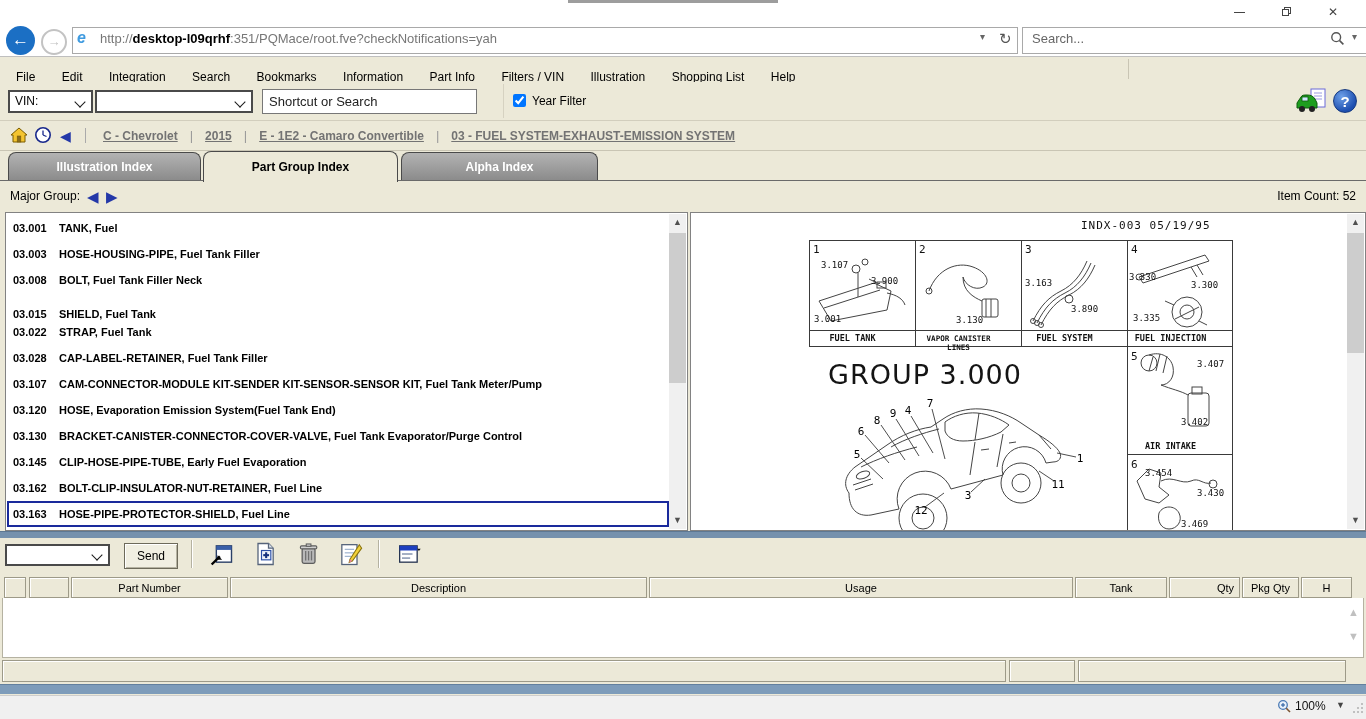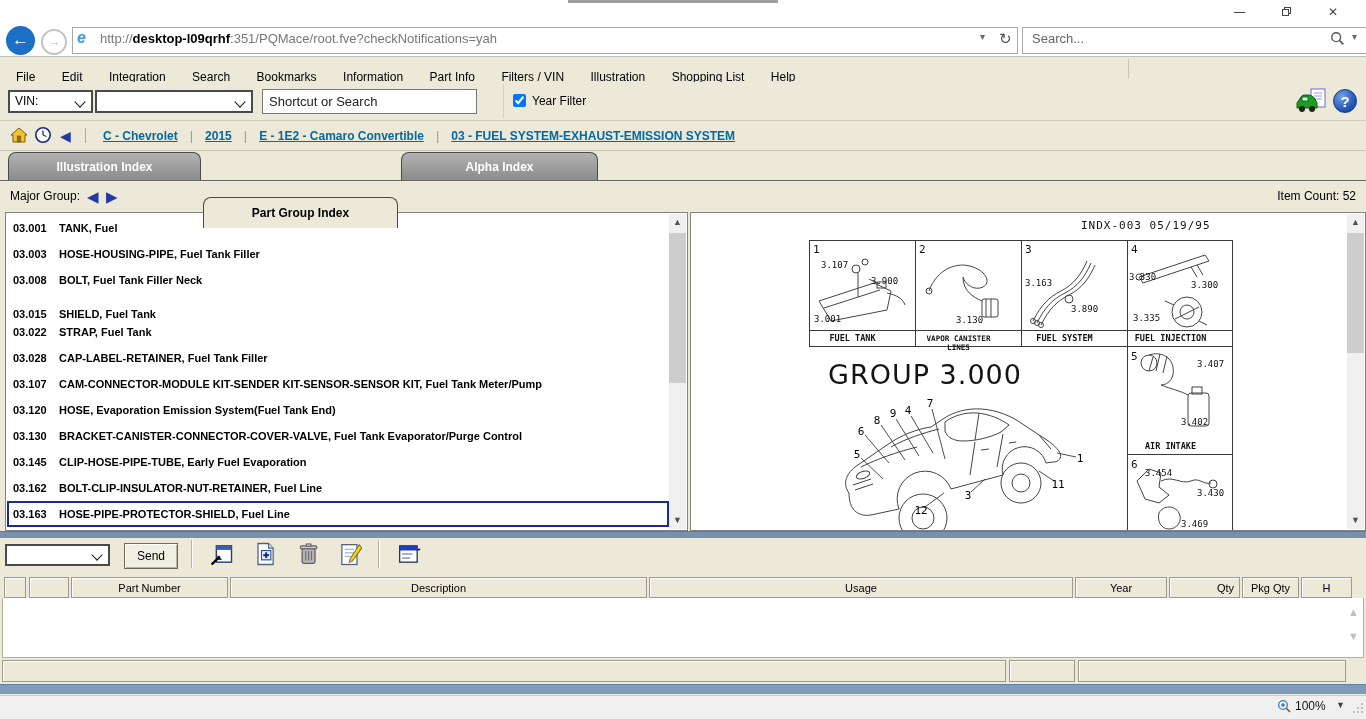--- a/index.html
+++ b/index.html
@@ -37,28 +37,28 @@
   #shortcut{left:262px;top:89px;width:215px;height:25px;border:1px solid #777;box-sizing:border-box;
             font-family:"Liberation Sans",sans-serif;font-size:13px;color:#222;padding:0 6px;background:#fff;}
   #vindiv{left:503px;top:84px;width:1px;height:34px;background:#d6d2c1;}
   #yearchk{left:513px;top:94px;width:13px;height:13px;margin:0;}
   #yearlbl{left:532px;top:94px;font-size:12px;}
   #helpbtn{left:1333px;top:89px;width:24px;height:24px;border-radius:50%;
            background:radial-gradient(circle at 35% 30%,#6ea0e8,#1d4fb0 70%);color:#fff;font-weight:bold;
            text-align:center;line-height:24px;font-size:15px;border:1px solid #163a80;box-sizing:border-box;}
   
   #crumbbar{left:0;top:121px;width:1366px;height:30px;background:#ece9d8;border-bottom:1px solid #c9c5b4;box-sizing:border-box;}
-  .crumb-link{font-size:12px;font-weight:bold;color:#0369a1;text-decoration:underline;cursor:pointer;}
+  .crumb-link{font-size:12px;font-weight:bold;color:#737373;text-decoration:underline;cursor:pointer;}
   .crumb-sep{color:#9a9a9a;font-size:13px;}
   .bc-arrow{color:#2438a8;font-size:14px;cursor:pointer;}
   #tabline{left:0;top:180px;width:1366px;height:1px;background:#6a6a6a;}
   .tab{top:152px;height:28px;border:1px solid #4a4a4a;border-bottom:none;border-radius:8px 8px 0 0;
        background:linear-gradient(#b3b3b3,#8b8b8b);color:#fff;font-weight:bold;font-size:12px;
        text-align:center;line-height:28px;cursor:pointer;box-sizing:border-box;}
-  .tab.active{top:151px;height:31px;background:#ece9d8;color:#000;z-index:3;line-height:30px;margin-top:46px;}
+  .tab.active{top:151px;height:31px;background:#ece9d8;color:#000;z-index:3;line-height:30px;}
   
   #mgrow{left:0;top:181px;width:1366px;height:31px;background:#ece9d8;}
   
   .pane{background:#fff;border:1px solid #828282;box-sizing:border-box;}
   .sb-track{position:absolute;top:1px;bottom:1px;width:17px;background:#f0f0f0;}
   .sb-btn{position:absolute;left:0;width:17px;height:17px;text-align:center;color:#505050;font-size:9px;line-height:17px;}
   .sb-thumb{position:absolute;left:0;width:17px;background:#cdcdcd;}
   .prow{position:absolute;left:0;width:640px;height:26px;line-height:26px;}
   .pcode{position:absolute;left:7px;font-size:11px;font-weight:bold;}
   .pname{position:absolute;left:53px;font-size:11px;font-weight:bold;}
@@ -455,21 +455,21 @@
     <line x1="6" y1="12" x2="15" y2="12" stroke="#7e8eab" stroke-width="1.2"></line>
     <line x1="6" y1="15.5" x2="13" y2="15.5" stroke="#7e8eab" stroke-width="1.2"></line>
     <path d="M19,7.5 L22,7.5 L20.5,9.5 Z" fill="#111"></path>
   </svg>
 
   <div class="abs hcell" style="left:4px;width:22px;"></div>
   <div class="abs hcell" style="left:29px;width:40px;"></div>
   <div class="abs hcell" style="left:71px;width:157px;">Part Number</div>
   <div class="abs hcell" style="left:649px;width:424px;">Usage</div>
   <div class="abs hcell" style="left:230px;width:417px;">Description</div>
-  <div class="abs hcell" style="left:1075px;width:92px;">Year</div>
+  <div class="abs hcell" style="left:1075px;width:92px;">Tank</div>
   <div class="abs hcell" style="left:1169px;width:71px;text-align:right;padding-right:5px;">Qty</div>
   <div class="abs hcell" style="left:1242px;width:57px;">Pkg Qty</div>
   <div class="abs hcell" style="left:1301px;width:51px;">H</div>
 
   <div class="abs" id="resultsbody"></div>
   <span class="abs faint-chev" style="left:1348px;top:606px;">▲</span>
   <span class="abs faint-chev" style="left:1348px;top:630px;">▼</span>
 
   <div class="abs scell" style="left:2px;width:1004px;"></div>
   <div class="abs scell" style="left:1009px;width:66px;"></div>

